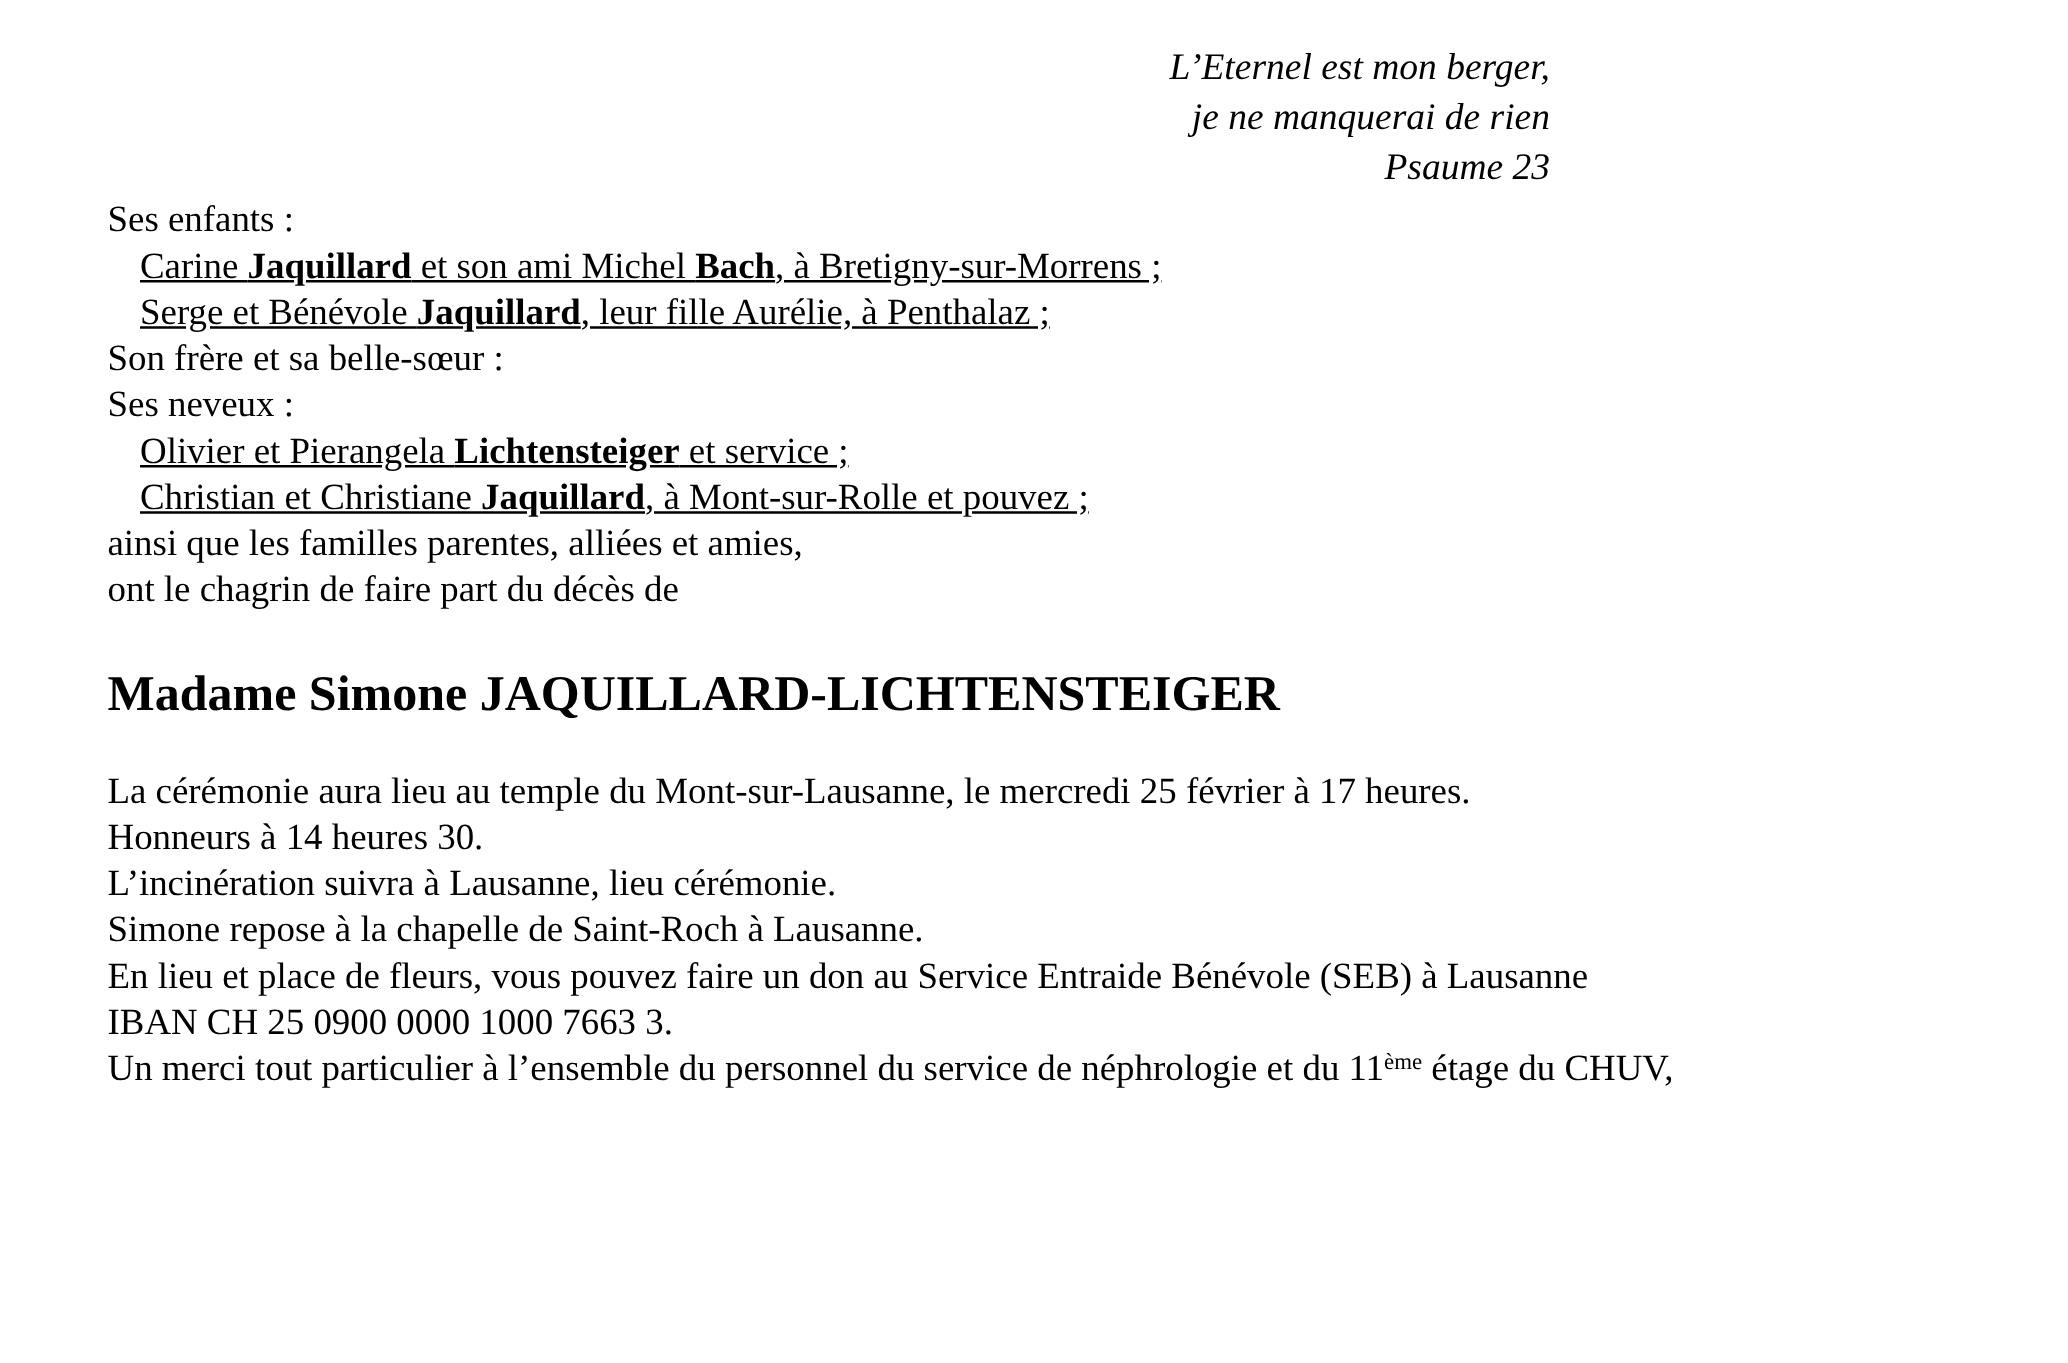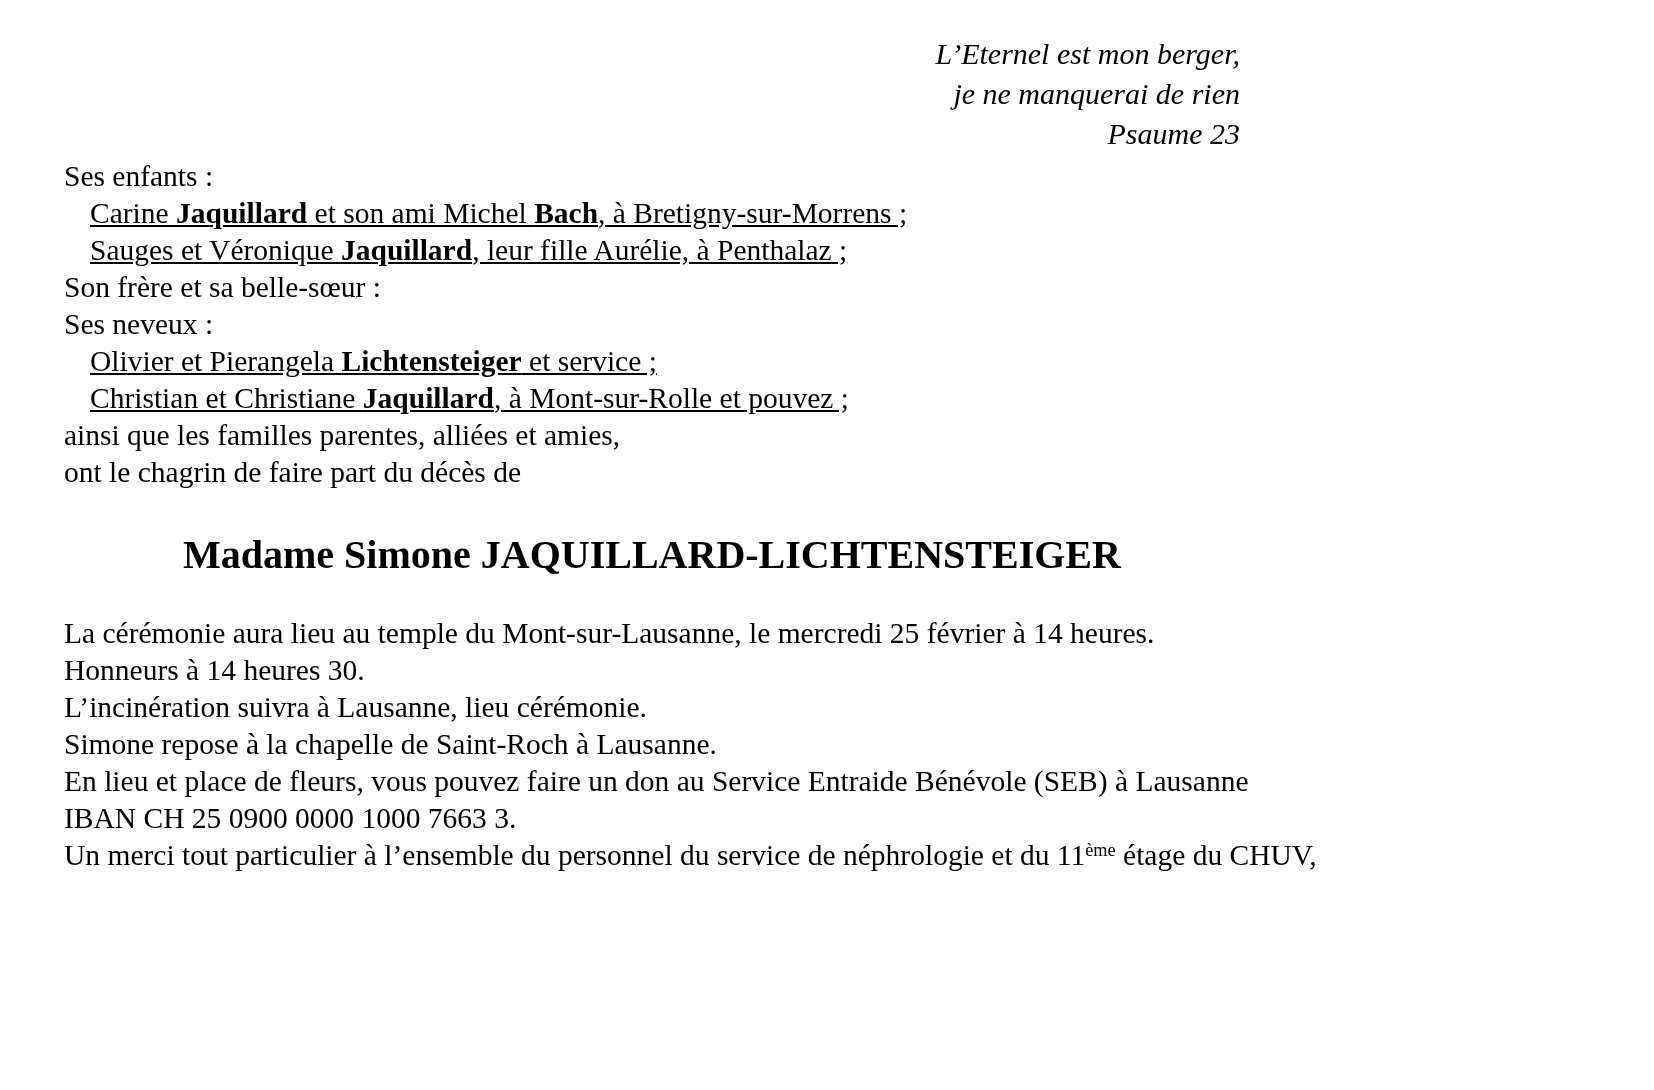--- a/index.html
+++ b/index.html
@@ -11,21 +11,21 @@
     width: 1654px;
     height: 1090px;
     overflow: hidden;
     color: #000000;
     font-family: "Liberation Serif", "DejaVu Serif", serif;
   }
   .page {
     box-sizing: border-box;
     width: 1424px;
     height: 1090px;
-    padding: 34px 184px 0 64px;
+    padding: 34px 184px 0 86px;
   }
   .quote {
     text-align: right;
     font-style: italic;
     font-size: 30px;
     line-height: 40px;
   }
   .quote .line {
     font-size: 30px;
     line-height: 40px;
@@ -45,21 +45,20 @@
   .bold {
     font-weight: bold;
   }
   .super {
     font-size: 0.62em;
     position: relative;
     top: -0.48em;
     line-height: 0;
   }
   .title {
-    text-align: center;
     font-weight: bold;
     font-size: 40px;
     line-height: 48px;
     margin-top: 40px;
     margin-bottom: 36px;
     white-space: nowrap;
   }
 </style>
 </head>
 <body>
@@ -68,33 +67,33 @@
 
   <div class="quote">
     <div class="line">L’Eternel est mon berger,</div>
     <div class="line">je ne manquerai de rien</div>
     <div class="line">Psaume 23</div>
   </div>
 
   <div class="family">
       <div class="line"><span>Ses enfants :</span></div>
       <div class="line indent"><span>Carine </span><span class="bold">Jaquillard</span><span> et son ami Michel </span><span class="bold">Bach</span><span>, à Bretigny-sur-Morrens ;</span></div>
-      <div class="line indent"><span>Sauges et Véronique </span><span class="bold">Jaquillard</span><span>, leur fille Aurélie, à Penthalaz ;</span></div>
+      <div class="line indent"><span>Serge et Bénévole </span><span class="bold">Jaquillard</span><span>, leur fille Aurélie, à Penthalaz ;</span></div>
       <div class="line"><span>Son frère et sa belle-sœur :</span></div>
       <div class="line"><span>Ses neveux :</span></div>
       <div class="line indent"><span>Olivier et Pierangela </span><span class="bold">Lichtensteiger</span><span> et service ;</span></div>
       <div class="line indent"><span>Christian et Christiane </span><span class="bold">Jaquillard</span><span>, à Mont-sur-Rolle et pouvez ;</span></div>
       <div class="line"><span>ainsi que les familles parentes, alliées et amies,</span></div>
       <div class="line"><span>ont le chagrin de faire part du décès de</span></div>
     </div>
 
   <div class="title">Madame Simone JAQUILLARD-LICHTENSTEIGER</div>
 
   <div class="details">
-      <div class="line"><span>La cérémonie aura lieu au temple du Mont-sur-Lausanne, le mercredi 25 février à 14 heures.</span></div>
+      <div class="line"><span>La cérémonie aura lieu au temple du Mont-sur-Lausanne, le mercredi 25 février à 17 heures.</span></div>
       <div class="line"><span>Honneurs à 14 heures 30.</span></div>
       <div class="line"><span>L’incinération suivra à Lausanne, lieu cérémonie.</span></div>
       <div class="line"><span>Simone repose à la chapelle de Saint-Roch à Lausanne.</span></div>
       <div class="line"><span>En lieu et place de fleurs, vous pouvez faire un don au Service Entraide Bénévole (SEB) à Lausanne</span></div>
       <div class="line"><span>IBAN CH 25 0900 0000 1000 7663 3.</span></div>
       <div class="line"><span>Un merci tout particulier à l’ensemble du personnel du service de néphrologie et du 11</span><span class="super">ème</span><span> étage du CHUV,</span></div>
     </div>
 
 </div>
 

